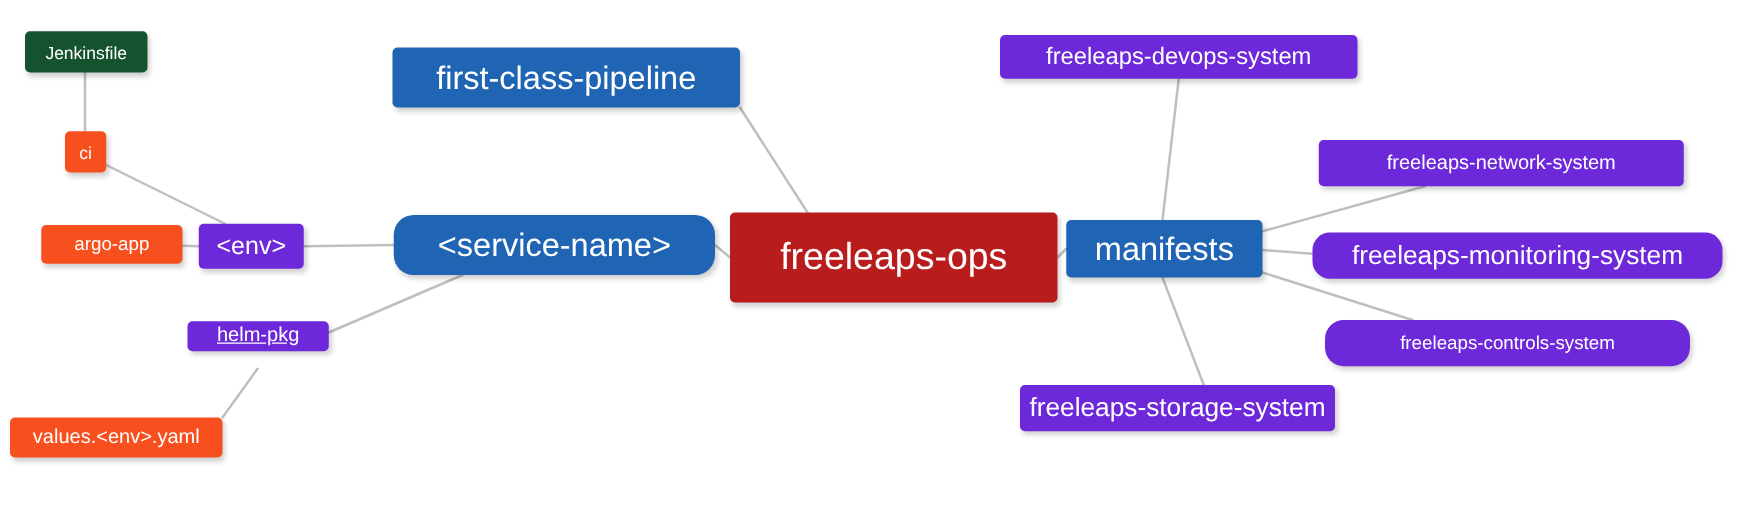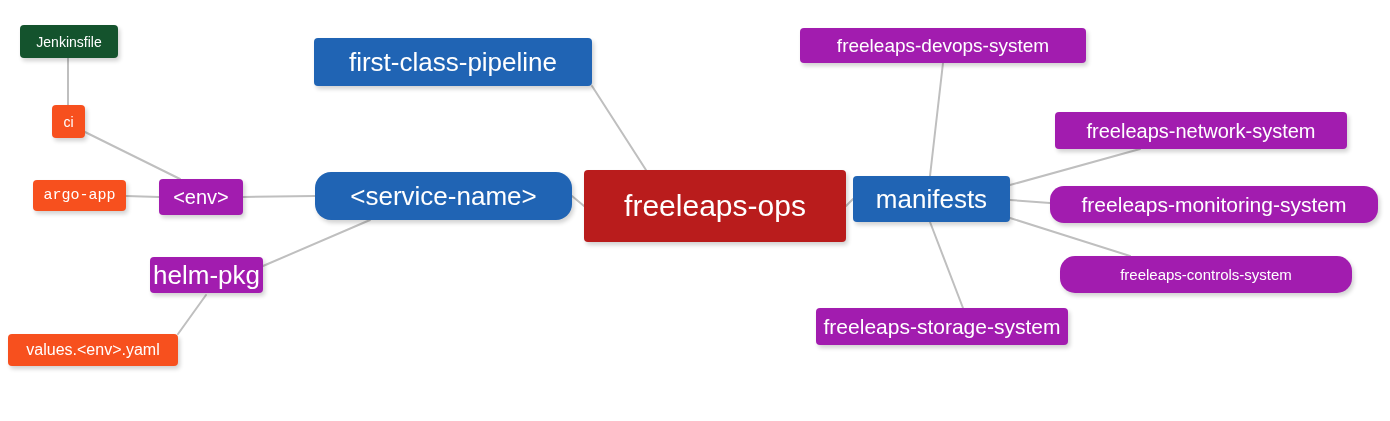--- a/index.html
+++ b/index.html
@@ -36,21 +36,21 @@
     white-space: nowrap;
     border-radius: 4px;
     box-shadow: 2px 3px 4px rgba(0,0,0,0.18);
     line-height: 1;
     text-align: center;
     z-index: 2;
     user-select: none;
   }
   .node-root      { background: #b91c1c; }
   .node-blue      { background: #2064B4; }
-  .node-green     { background: #a21caf; }
+  .node-green     { background: #6d28d9; }
   .node-orange    { background: #14532d; }
   .node-red       { background: #F7501E; }
 </style>
 </head>
 <body>
 
 <div id="mindmap">
   <svg id="edge-layer" width="1390" height="421" viewBox="0 0 1390 421">
       <path d="M 584 206 L 572 196" stroke="#BFBFBF" stroke-width="2" fill="none" stroke-linecap="round"></path>
       <path d="M 646 170 L 592 86" stroke="#BFBFBF" stroke-width="2" fill="none" stroke-linecap="round"></path>
@@ -65,23 +65,23 @@
       <path d="M 1010 185 L 1140 149" stroke="#BFBFBF" stroke-width="2" fill="none" stroke-linecap="round"></path>
       <path d="M 1010 200 L 1050 203" stroke="#BFBFBF" stroke-width="2" fill="none" stroke-linecap="round"></path>
       <path d="M 1010 218 L 1130 256" stroke="#BFBFBF" stroke-width="2" fill="none" stroke-linecap="round"></path>
       <path d="M 930 222 L 963 308" stroke="#BFBFBF" stroke-width="2" fill="none" stroke-linecap="round"></path>
     </svg>
 <div class="node node-root" style="left: 584px; top: 170px; width: 262px; height: 72px; font-size: 30px;">freeleaps-ops</div>
     <div class="node node-blue" style="left: 315px; top: 172px; width: 257px; height: 48px; font-size: 26px; border-radius: 16px;">&lt;service-name&gt;</div>
     <div class="node node-blue" style="left: 314px; top: 38px; width: 278px; height: 48px; font-size: 26px;">first-class-pipeline</div>
     <div class="node node-blue" style="left: 853px; top: 176px; width: 157px; height: 46px; font-size: 26px;">manifests</div>
     <div class="node node-green" style="left: 159px; top: 179px; width: 84px; height: 36px; font-size: 20px;">&lt;env&gt;</div>
-    <div class="node node-green" style="left: 150px; top: 257px; width: 113px; height: 36px; font-size: 26px;">helm-pkg</div>
+    <div class="node node-green" style="left: 150px; top: 257px; width: 113px; height: 24px; font-size: 16px; text-decoration: underline;">helm-pkg</div>
     <div class="node node-orange" style="left: 20px; top: 25px; width: 98px; height: 33px; font-size: 14px;">Jenkinsfile</div>
     <div class="node node-red" style="left: 52px; top: 105px; width: 33px; height: 33px; font-size: 14px;">ci</div>
-    <div class="node node-red" style="left: 33px; top: 180px; width: 93px; height: 31px; font-size: 15px; font-family: Liberation Mono, monospace;">argo-app</div>
+    <div class="node node-red" style="left: 33px; top: 180px; width: 113px; height: 31px; font-size: 15px;">argo-app</div>
     <div class="node node-red" style="left: 8px; top: 334px; width: 170px; height: 32px; font-size: 16px;">values.&lt;env&gt;.yaml</div>
     <div class="node node-green" style="left: 800px; top: 28px; width: 286px; height: 35px; font-size: 19px;">freeleaps-devops-system</div>
-    <div class="node node-green" style="left: 1055px; top: 112px; width: 292px; height: 37px; font-size: 20px;">freeleaps-network-system</div>
+    <div class="node node-green" style="left: 1055px; top: 112px; width: 292px; height: 37px; font-size: 16px;">freeleaps-network-system</div>
     <div class="node node-green" style="left: 1050px; top: 186px; width: 328px; height: 37px; font-size: 21px; border-radius: 14px;">freeleaps-monitoring-system</div>
     <div class="node node-green" style="left: 1060px; top: 256px; width: 292px; height: 37px; font-size: 15px; border-radius: 15px;">freeleaps-controls-system</div>
     <div class="node node-green" style="left: 816px; top: 308px; width: 252px; height: 37px; font-size: 21px;">freeleaps-storage-system</div>
   </div>
 
 </body></html>

